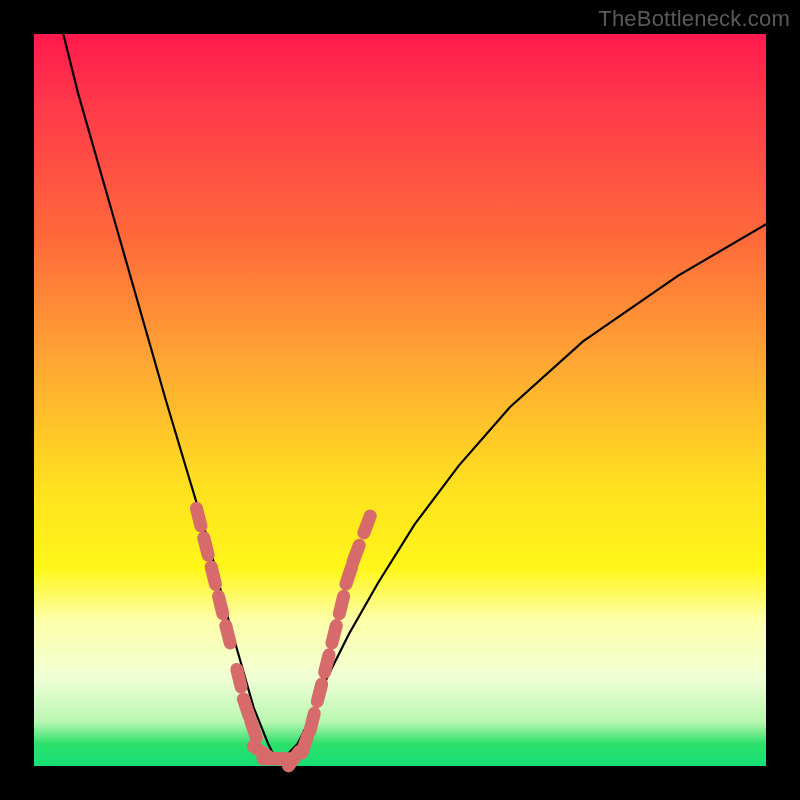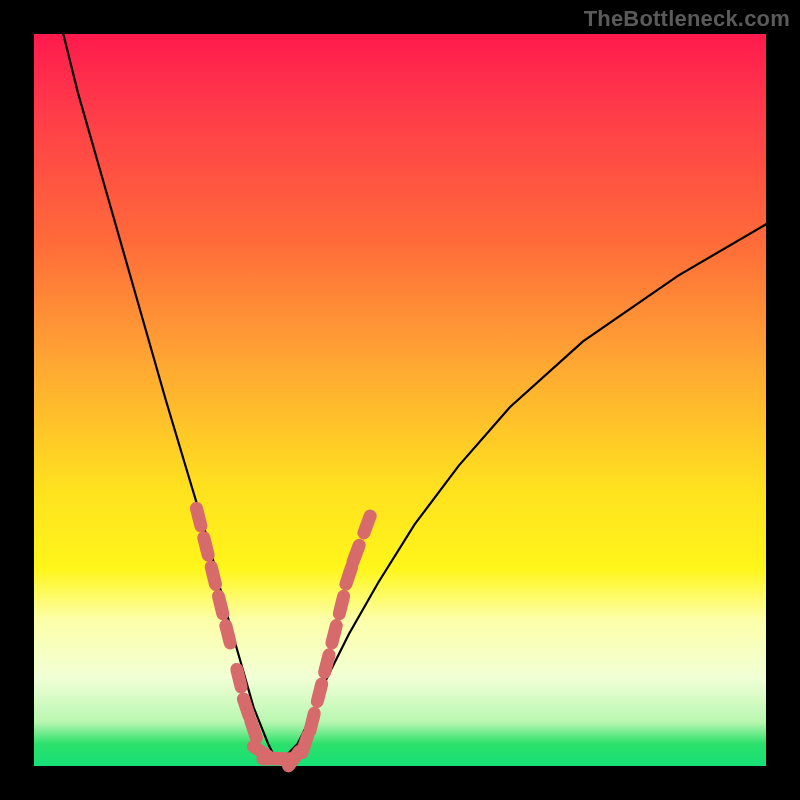--- a/index.html
+++ b/index.html
@@ -39,21 +39,21 @@
       #2be06a 97%,
       #16e077 100%
     );
   }
   .watermark {
     position: absolute;
     top: 6px;
     right: 10px;
     font-family: Arial, Helvetica, sans-serif;
     font-size: 22px;
-    font-weight: 700;
+    font-weight: 400;
     color: #5a5a5a;
     letter-spacing: 0.2px;
     user-select: none;
     margin-left: 23px;
   }
   svg.curve {
     position: absolute;
     left: 0;
     top: 0;
     width: 732px;

